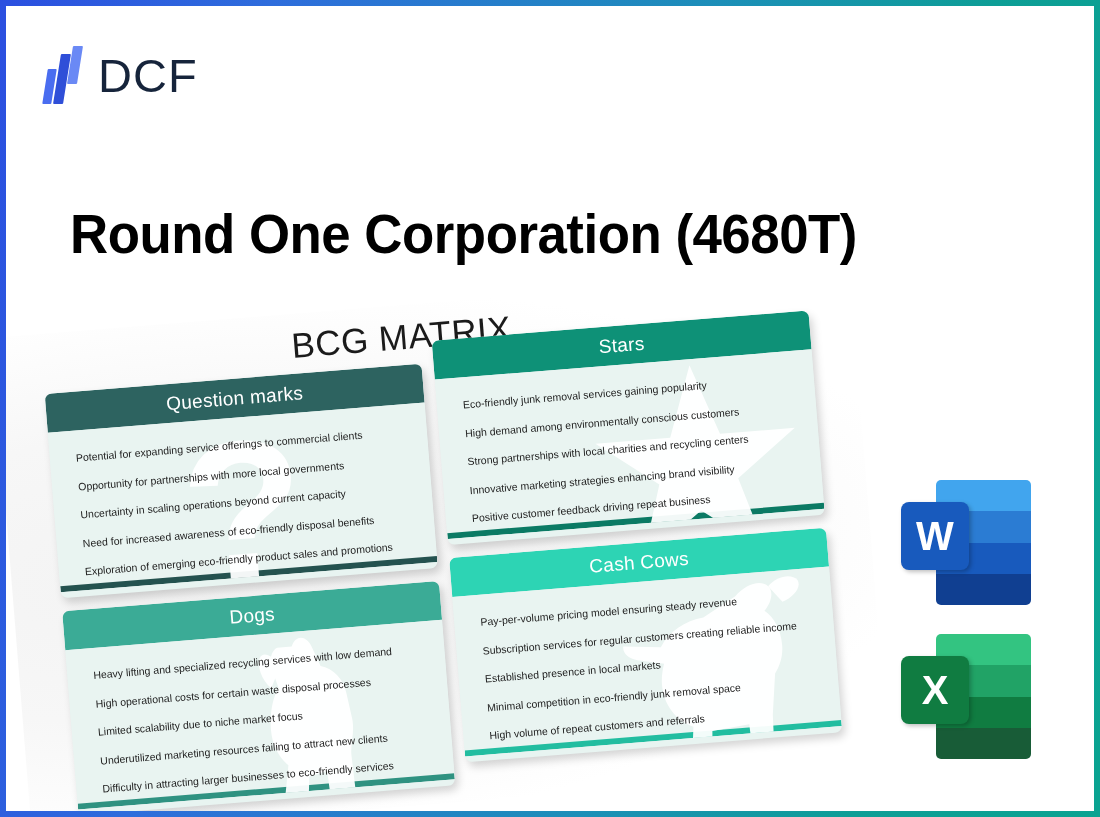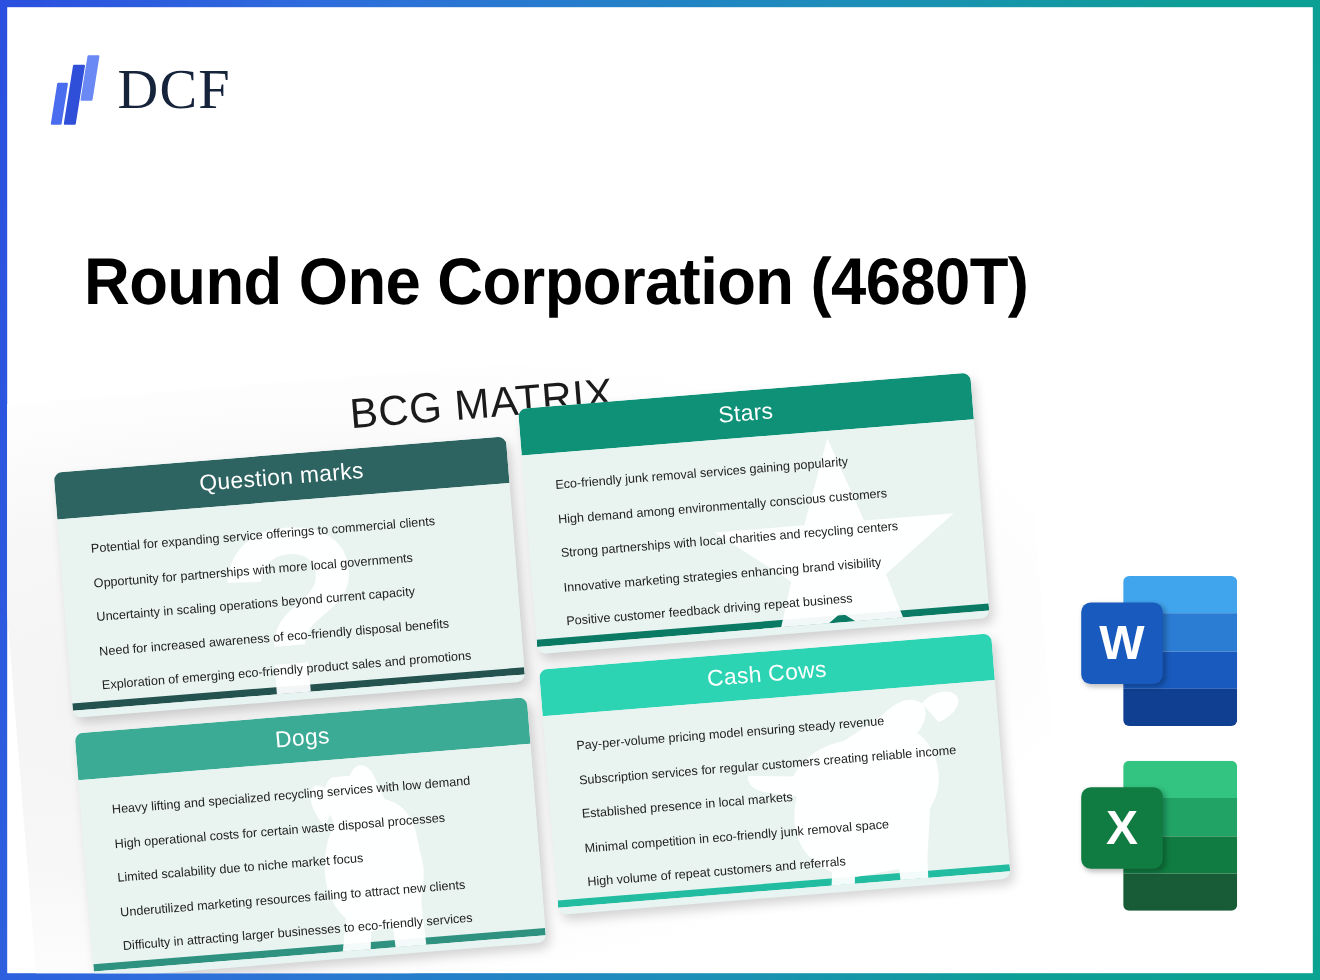--- a/index.html
+++ b/index.html
@@ -21,21 +21,21 @@
     background:#ffffff;overflow:hidden;
   }
 
   
   #logo{position:absolute;left:38px;top:40px;display:flex;align-items:center;gap:12px;}
   #logo-mark{position:relative;width:42px;height:58px;}
   #logo-mark i{position:absolute;display:block;transform:skewX(-9deg);border-radius:1px;}
   #logo-mark i.b1{left:1px;top:23px;width:9px;height:35px;background:#4a6df0;}
   #logo-mark i.b2{left:13px;top:8px;width:10px;height:50px;background:#2f4fd8;}
   #logo-mark i.b3{left:26px;top:0px;width:10px;height:38px;background:#6a89f5;}
-  #logo-text{font-family:Liberation Serif, serif;font-size:47px;font-weight:400;
+  #logo-text{font-family:Liberation Sans, sans-serif;font-size:47px;font-weight:400;
     letter-spacing:1px;color:#16243b;line-height:1;}
 
   
   #title{
     position:absolute;left:64px;top:196px;
     font-family:"Liberation Sans Narrow","Liberation Sans",sans-serif;
     font-size:55px;font-weight:700;color:#000;letter-spacing:-.5px;
     transform:scaleX(.96);transform-origin:left center;white-space:nowrap;
   }
 

